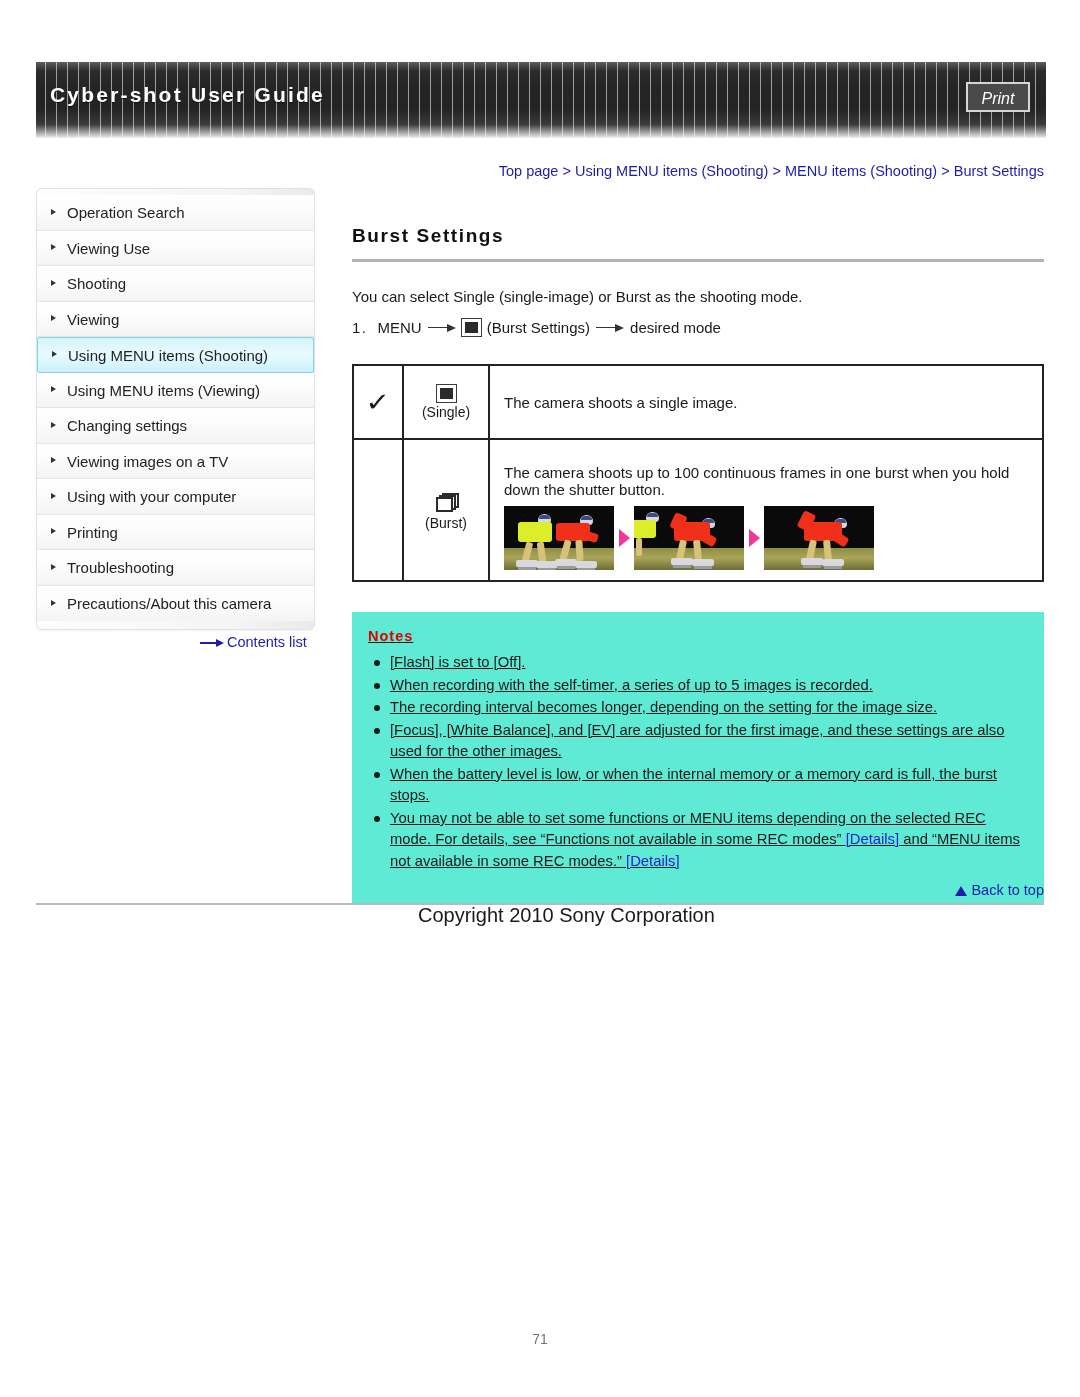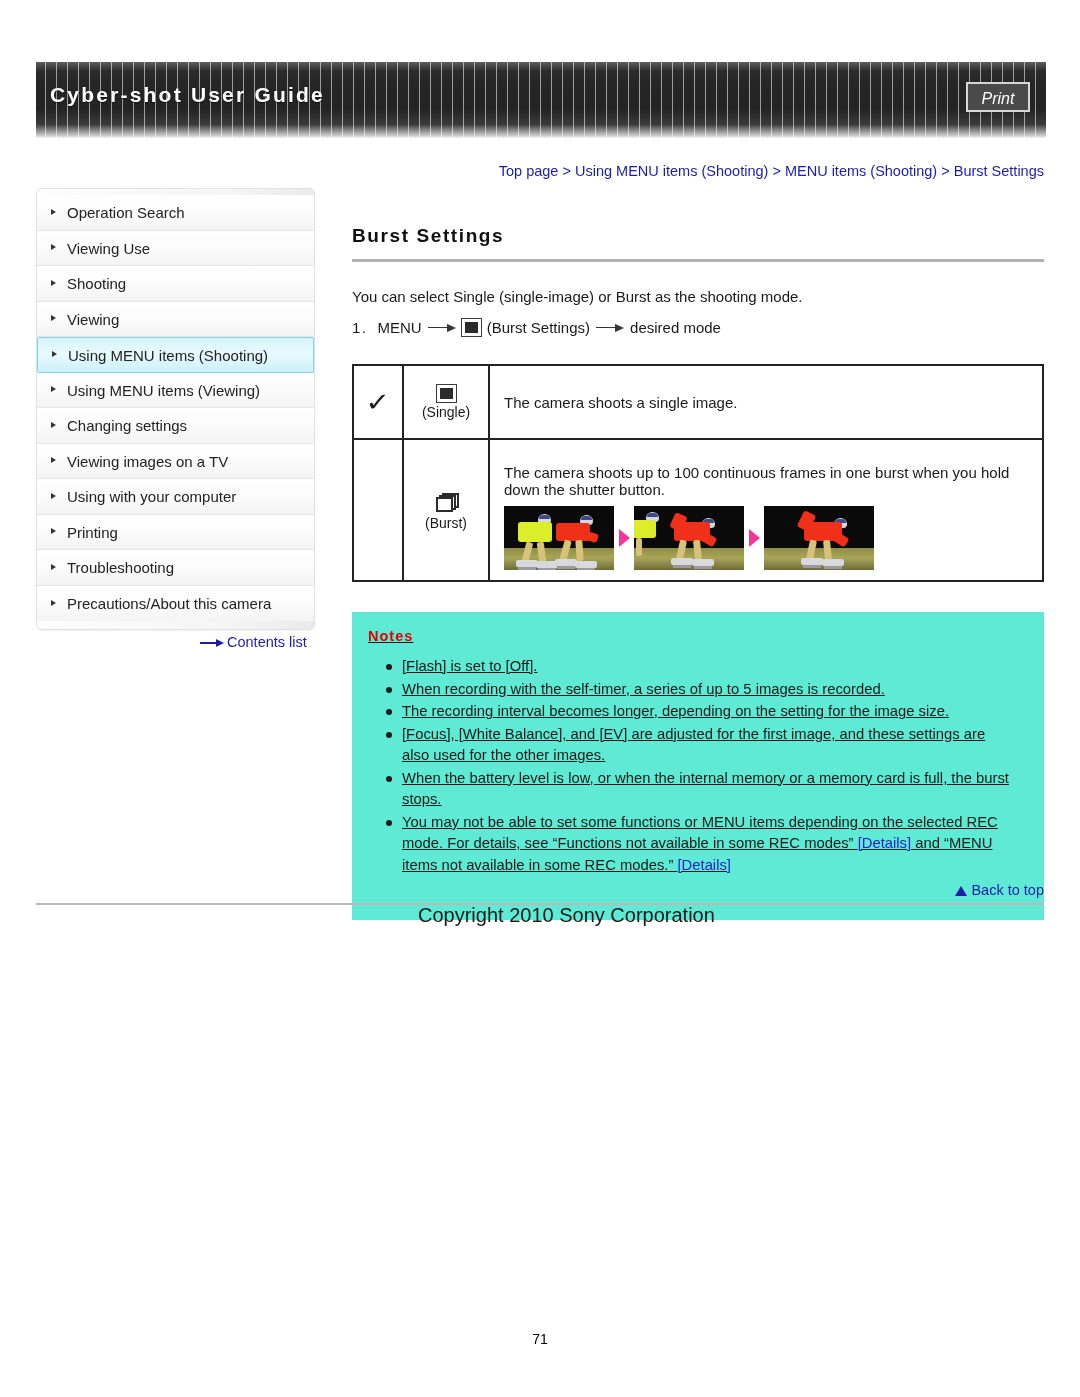--- a/index.html
+++ b/index.html
@@ -356,21 +356,21 @@
     text-decoration: underline;
   }
   #notes-title {
     color: #e00000;
     font-size: 14.5px;
     font-weight: bold;
     letter-spacing: 1px;
     margin-bottom: 8px;
   }
   #notes-list {
-    margin: 12px;
+    margin: 0;
     padding: 0;
     list-style: none;
   }
   #notes-list li {
     position: relative;
     padding-left: 22px;
     font-size: 14.8px;
     line-height: 21.5px;
     color: #1a1a1a;
     margin-bottom: 1px;
@@ -422,21 +422,21 @@
     font-size: 20px;
     color: #1a1a1a;
   }
   #page-number {
     position: absolute;
     left: 0;
     top: 1331px;
     width: 1080px;
     text-align: center;
     font-size: 14px;
-    color: #000000;
+    color: #737373;
   }
 </style>
 </head>
 <body>
 
 <div id="header-banner">
   <div id="header-title">Cyber-shot User Guide</div>
   <div id="print-button">Print</div>
 </div>
 

